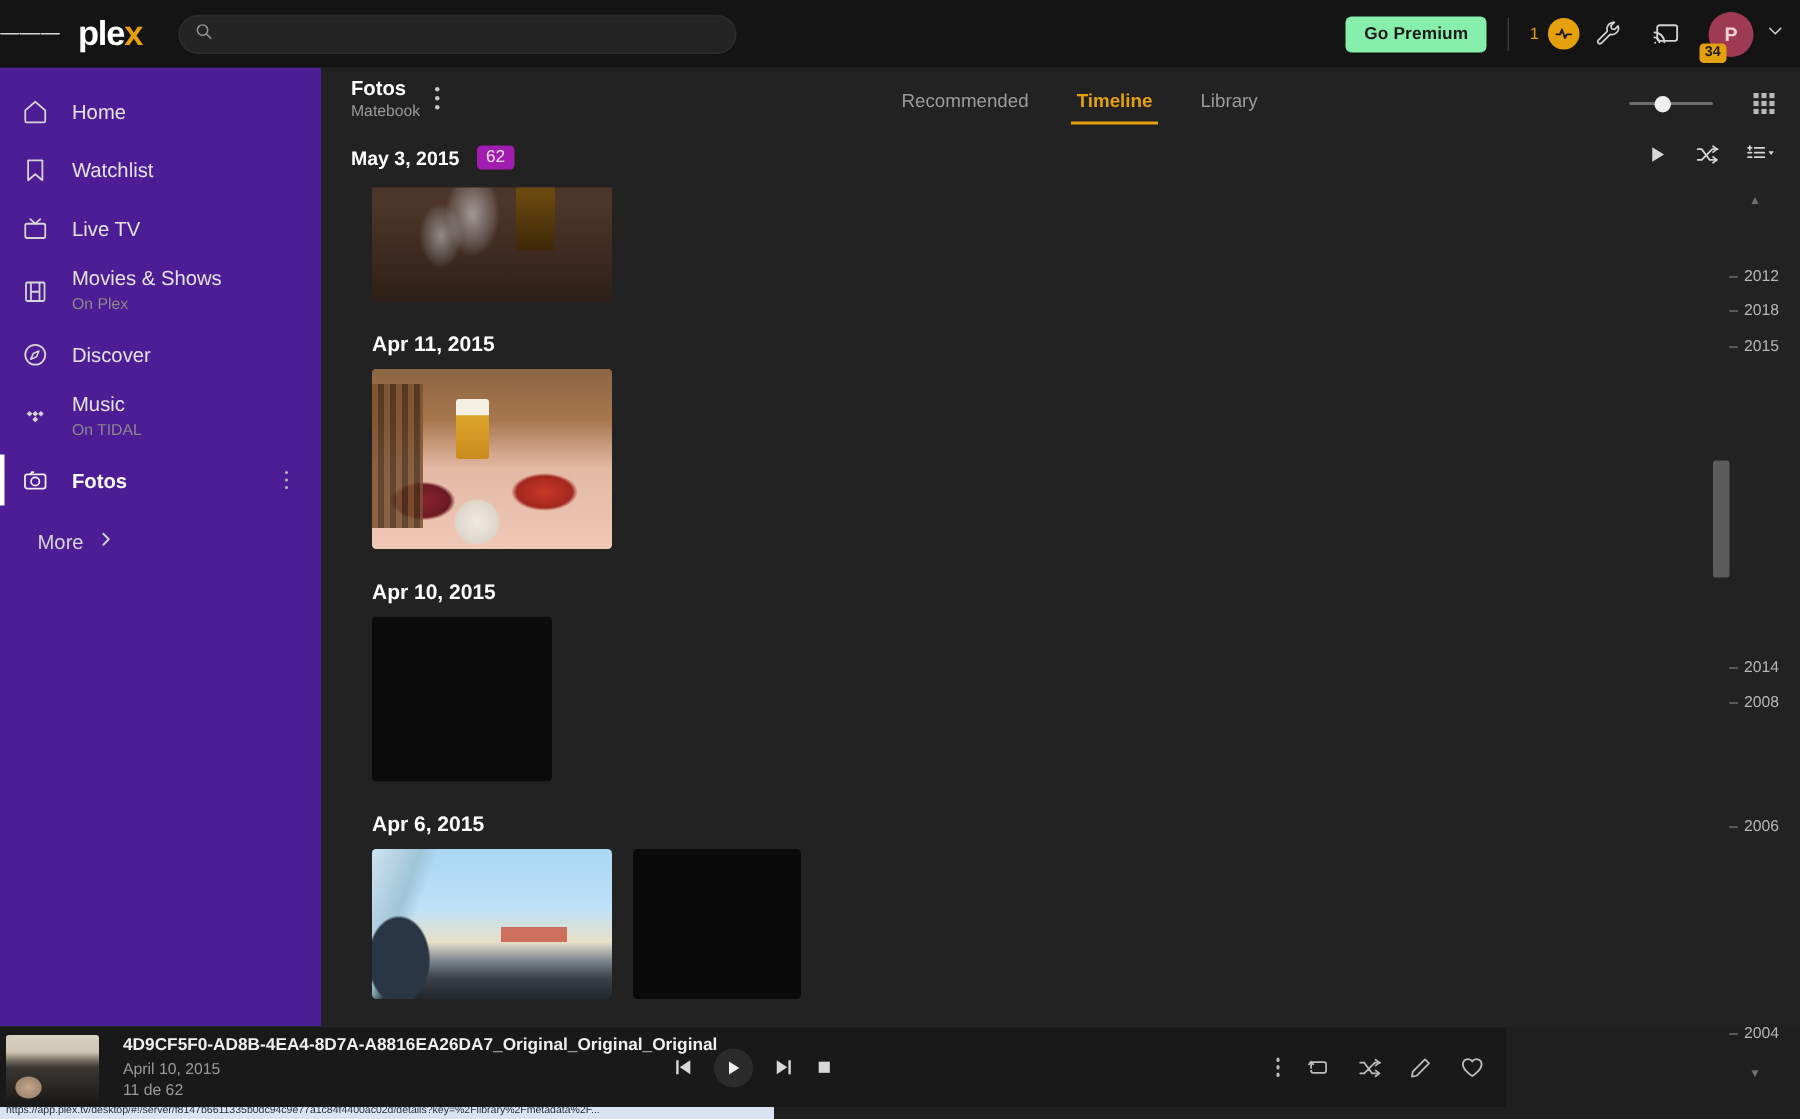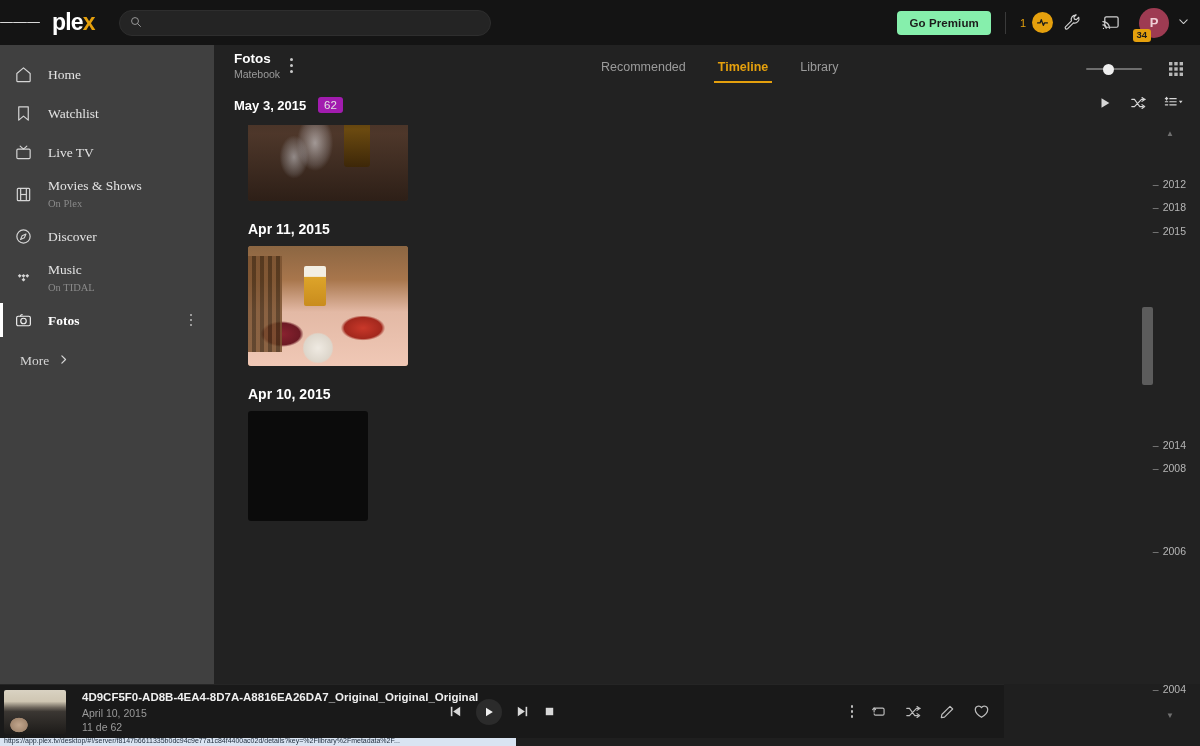--- a/index.html
+++ b/index.html
@@ -56,38 +56,38 @@
   .avbadge {
     position:absolute; left:-6px; bottom:-4px;
     background:#e5a00d; color:#1b1b1b; font-size:9.5px; font-weight:700;
     border-radius:3px; padding:1px 3.5px; line-height:1.1;
   }
   .chev { margin-left:8px; cursor:pointer; }
 
   
   .sidebar {
     position:absolute; top:45px; left:0; width:214px; height:639px;
-    background:#404040; padding-top:10px;font-family:Liberation Serif, serif;
+    background:#4c1d95; padding-top:10px;
   }
   .navitem {
     position:relative; display:flex; align-items:center;
     height:38px; padding-left:14px; cursor:pointer; margin-bottom:1px;
   }
   .navitem.tall { height:44px; }
   .navicon { width:26px; flex:0 0 26px; display:flex; align-items:center; justify-content:flex-start; }
   .navtext { margin-left:8px; display:flex; flex-direction:column; justify-content:center; }
   .navlabel { font-size:13.5px; color:#e3e3e3; line-height:15px; }
   .navsub { font-size:10.5px; color:#8a8a8a; line-height:13px; margin-top:4px; }
   .navitem.active::before {
     content:""; position:absolute; left:0; top:2px; bottom:2px; width:2.5px; background:#fff;
   }
   .navitem.active .navlabel { color:#fff; font-weight:600; }
   .navdots { margin-left:auto; margin-right:22px; display:flex; flex-direction:column; gap:2.5px; }
   .navdots i { display:block; width:2.5px; height:2.5px; border-radius:50%; background:#b9b9b9; }
-  .more { display:flex; align-items:center; padding-left:20px; height:36px; margin-top:4px; cursor:pointer; }
+  .more { display:flex; align-items:center; padding-left:25px; height:36px; margin-top:4px; cursor:pointer; }
   .more span { font-size:13.5px; color:#d5d5d5; }
 
   
   .content { position:absolute; top:45px; left:214px; width:986px; height:639px; background:#222; }
   .chead { position:relative; height:46px; }
   .libtitle { position:absolute; left:20px; top:6px; }
   .libname { font-size:13.5px; color:#fff; font-weight:600; line-height:16px; }
   .libsub { font-size:10.5px; color:#9a9a9a; margin-top:1px; }
   .headdots { position:absolute; left:76px; top:13px; display:flex; flex-direction:column; gap:3px; cursor:pointer; }
   .headdots i { display:block; width:3px; height:3px; border-radius:50%; background:#c8c8c8; }
@@ -475,20 +475,31 @@
 
         <div class="group">
           <div class="grouphead">Apr 10, 2015</div>
           <div class="thumbs">
             <div class="thumb">
                 <div class="ph-dark"></div>
               </div>
           </div>
         </div>
 
+        <div class="group">
+          <div class="grouphead">Apr 6, 2015</div>
+          <div class="thumbs">
+            <div class="thumb">
+                <div class="ph-sky"></div>
+              </div>
+            <div class="thumb">
+                <div class="ph-dark3"></div>
+              </div>
+          </div>
+        </div>
 
       </div>
     </div>
 
     <div class="rail">
       <div class="railarrow" style="top:4px;">▲</div>
 
       <div class="yearmark" style="top:53px;"><span class="dash">–</span><span>2012</span></div>
       <div class="yearmark" style="top:76px;"><span class="dash">–</span><span>2018</span></div>
       <div class="yearmark" style="top:100px;"><span class="dash">–</span><span>2015</span></div>

